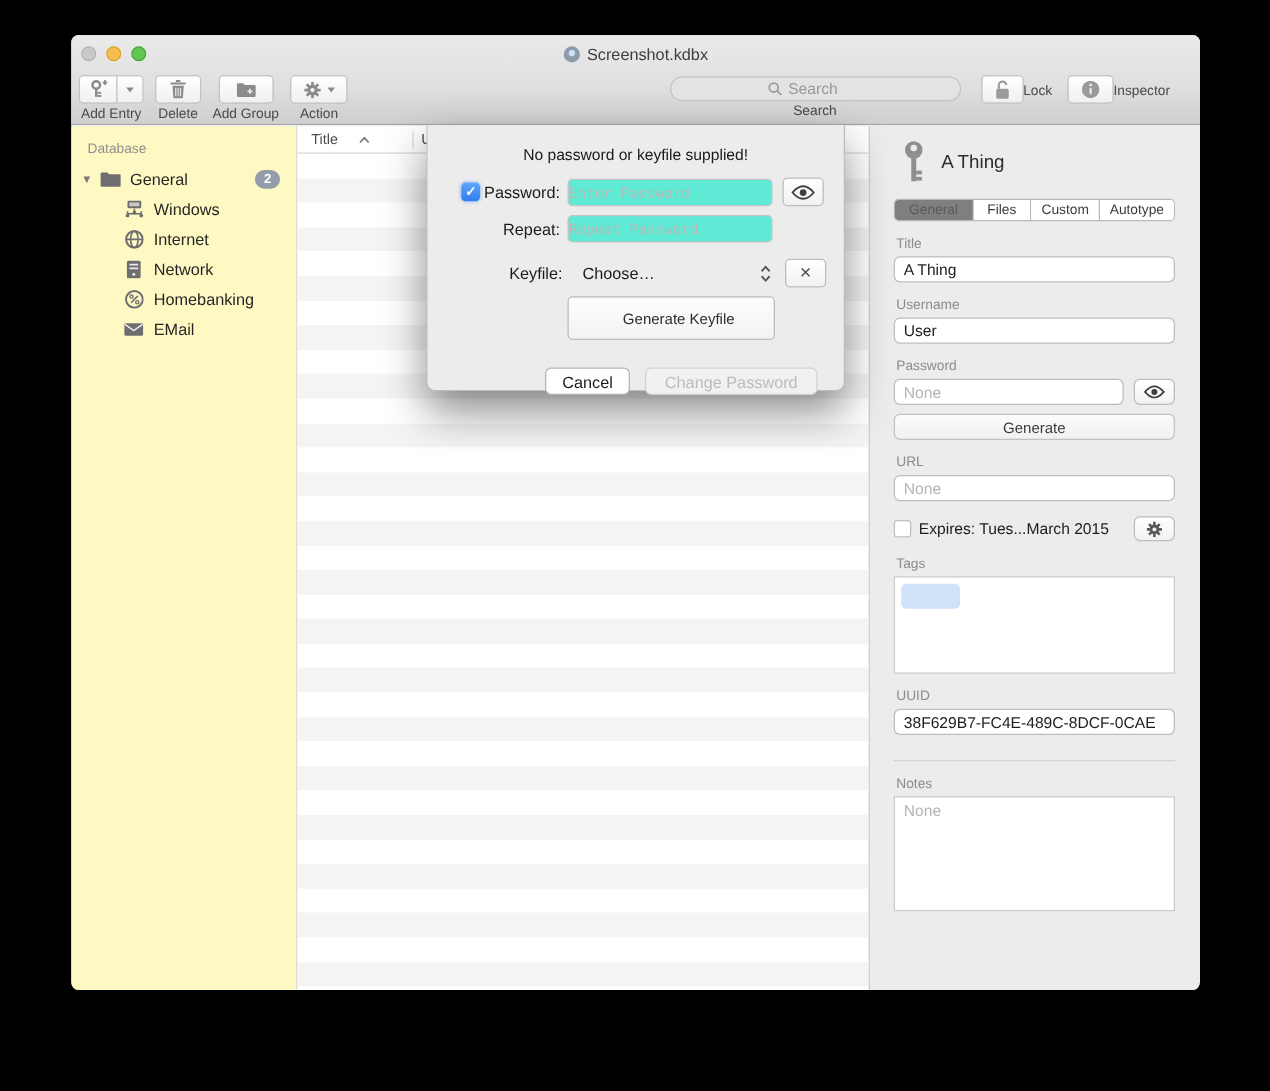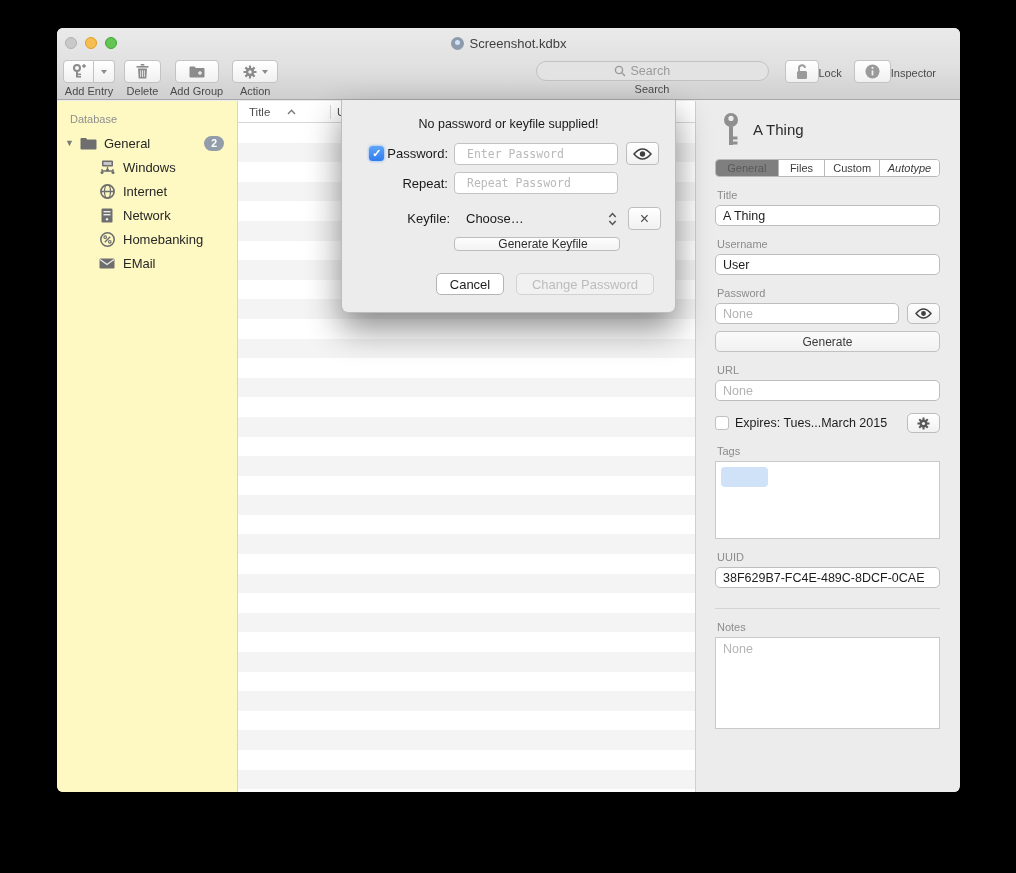--- a/index.html
+++ b/index.html
@@ -99,32 +99,32 @@
 
   
   .dialog { position:absolute; left:284px; top:72px; width:335px; height:213px; background:#ececec;
             border:1px solid #bdbdbd; border-top:none; border-radius:0 0 7px 7px;
             box-shadow:0 16px 34px rgba(0,0,0,.45); z-index:10; padding-top:17px; }
   .dlg-msg { text-align:center; font-size:12.5px; color:#1a1a1a; margin-bottom:11px; }
   .drow { display:flex; align-items:center; padding-left:14px; margin-bottom:7px; }
   .dlabel { width:92px; display:flex; align-items:center; justify-content:flex-end; gap:3px;
             font-size:13px; color:#1a1a1a; flex:none; }
   .dfield { width:164px; height:22px; margin-left:6px; border:1px solid #c3c3c3; border-radius:4px;
-            background:#ffffff; font-family:"DejaVu Sans Mono",monospace; font-size:11.5px; color:#333;
-            padding:0 12px; outline:none; }
+            background:#5eead4; font-family:"DejaVu Sans Mono",monospace; font-size:11.5px; color:#333;
+            padding:0 0; outline:none; }
   .dfield::placeholder { color:#b9b9b9; }
   .dbtn { width:33px; height:23px; margin-left:8px; border:1px solid #bdbdbd; border-radius:4px;
           background:linear-gradient(#ffffff,#f1f1f1); display:flex; align-items:center; justify-content:center; flex:none; }
   .cb-on { width:15px; height:15px; border-radius:3.5px; background:linear-gradient(#5fa5f8,#2f7cf0);
            box-shadow:0 0 3px rgba(90,160,250,.9); color:#fff; font-size:11px; font-weight:bold;
            display:flex; align-items:center; justify-content:center; flex:none; }
   .keyfile-row { margin-top:13px;padding-left:16px; }
   .popup { width:164px; margin-left:6px; display:flex; align-items:center; justify-content:space-between;
            padding:0 3px 0 10px; font-size:13px; color:#1a1a1a; }
-  .genkey { width:166px; height:14px; margin:5px 0 0 112px; border:1px solid #bdbdbd; border-radius:4px;
+  .genkey { width:166px; height:35px; margin:5px 0 0 112px; border:1px solid #bdbdbd; border-radius:4px;
             background:linear-gradient(#fdfdfd,#f3f3f3); font-size:12px; color:#2e2e2e;
             display:flex; align-items:center; justify-content:center;padding-left:12px; }
   .dlg-buttons { display:flex; justify-content:flex-end; gap:12px; padding-right:21px; margin-top:22px; }
   .btn { height:22px; border-radius:5px; display:flex; align-items:center; justify-content:center; font-size:13px; }
   .btn-cancel { width:68px; background:#fff; border:1px solid #b5b5b5; color:#1c1c1c; }
   .btn-change { width:138px; background:#f1f1f1; border:1px solid #d2d2d2; color:#bcbcbc; }
 
   .clear-x { font-size:16px; color:#4f4f4f; line-height:1; }
   svg { display:block; }
 </style>
@@ -389,21 +389,21 @@
               <rect x="12" y="29.5" width="4.5" height="3" fill="#8f8f8f"></rect>
             </svg>
         </span>
         <span class="insp-title">A Thing</span>
       </div>
 
       <div class="tabs">
         <div class="tab selected" style="flex:1.15;">General</div>
         <div class="tab" style="flex:0.85;">Files</div>
         <div class="tab">Custom</div>
-        <div class="tab" style="flex:1.1;font-style:italic;">Autotype</div>
+        <div class="tab" style="flex:1.1;">Autotype</div>
       </div>
 
       <div class="ins-label">Title</div>
       <input class="ins-input" value="A Thing" style="">
 
       <div class="ins-label">Username</div>
       <input class="ins-input" value="User" style="">
 
       <div class="ins-label">Password</div>
       <div class="row-flex">

